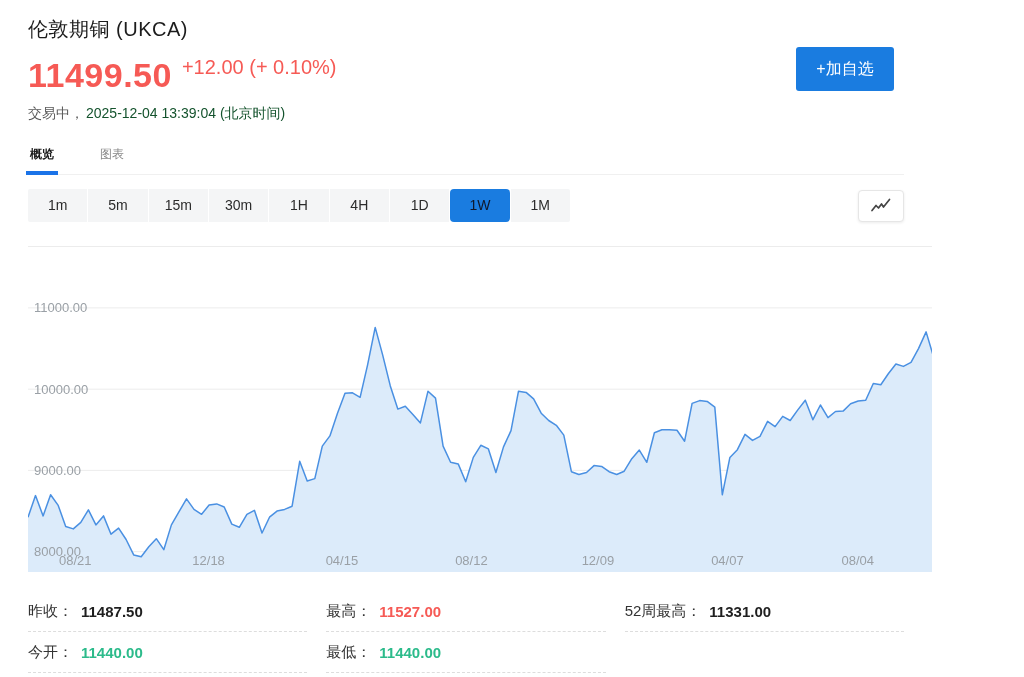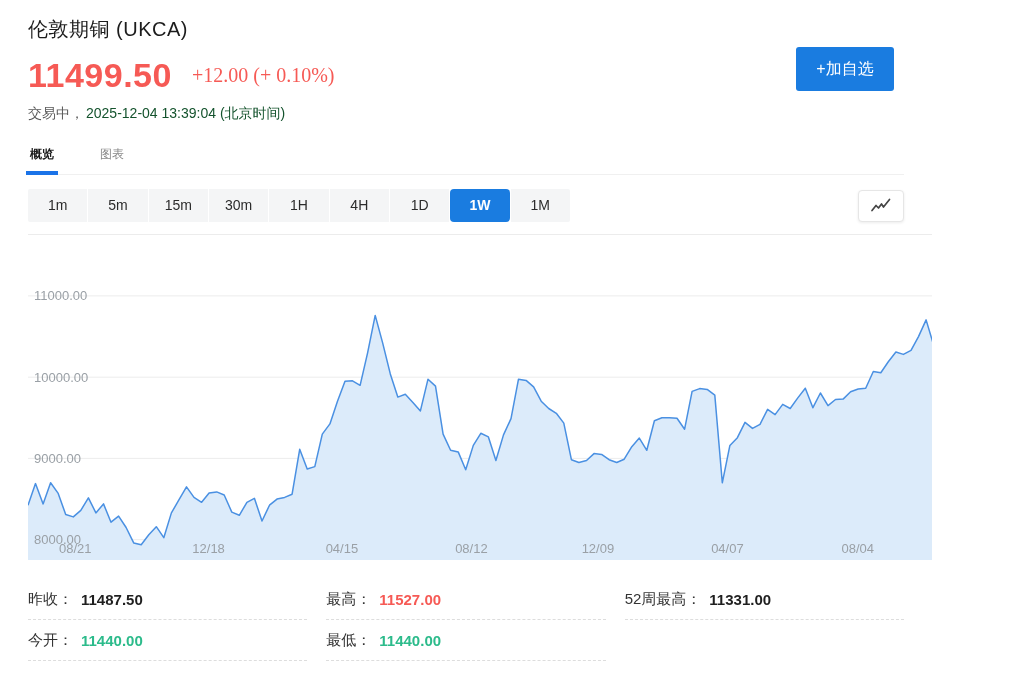--- a/index.html
+++ b/index.html
@@ -8,50 +8,50 @@
     background:#fff;padding:16px 28px 0;overflow:hidden;
     font-family:"Liberation Sans","DejaVu Sans",sans-serif;color:#1f1f1f;
   }
   
   .title{font-size:20px;color:#1c1c1c;letter-spacing:.5px;}
   .add-btn{
     position:absolute;top:47px;right:38px;width:98px;height:44px;
     background:var(--accent,#1a7ce0);color:#fff;border:none;border-radius:3px;
     font-size:16px;font-family:inherit;cursor:pointer;
   }
-  .price-row{display:flex;align-items:center;margin-top:13px;}
+  .price-row{display:flex;align-items:flex-start;margin-top:13px;}
   .price{font-size:34px;font-weight:bold;color:var(--red,#f65a55);letter-spacing:.5px;}
-  .change{font-size:20px;color:var(--red,#f65a55);margin-left:20px;font-family:Liberation Serif, serif;}
+  .change{font-size:20px;color:var(--red,#f65a55);margin-left:10px;}
   .status-row{margin-top:10px;font-size:14px;}
   .status{color:#595959;}
   .timestamp{color:#14532d;margin-left:2px;}
   
   .tabs{display:flex;margin-top:23px;border-bottom:1px solid #f0f0f0;}
   .tab{font-size:12px;color:#888;padding:0 2px 11px;margin-right:42px;position:relative;cursor:pointer;}
   .tab.active{color:#1c1c1c;font-weight:bold;}
   .tab.active::after{
     content:"";position:absolute;left:-2px;right:-2px;bottom:-1px;height:4px;
     background:var(--underline,#1a73e8);
   }
   
   .toolbar{margin-top:14px;display:flex;justify-content:space-between;align-items:center;}
   .periods{display:flex;width:542px;gap:1px;}
   .period{
     flex:1;height:33px;line-height:33px;text-align:center;font-size:14px;color:#2b2b2b;
     background:#f4f5f6;border:none;font-family:inherit;cursor:pointer;padding:0;
   }
   .period:first-child{border-radius:2px 0 0 2px;}
   .period:last-child{border-radius:0 2px 2px 0;}
-  .period.active{background:var(--accent,#1a7ce0);color:#ffffff;border-radius:4px;font-weight:bold;}
+  .period.active{background:var(--accent,#1a7ce0);color:#0f172a;border-radius:4px;font-weight:normal;}
   .chart-type-btn{
     width:46px;height:32px;background:#fff;border:1px solid #e6e6e6;border-radius:4px;
     box-shadow:0 1px 3px rgba(0,0,0,.08);cursor:pointer;display:flex;align-items:center;justify-content:center;
   }
   
-  .chart-wrap{margin-top:12px;width:968px;height:326px;border-top:1px solid #ececec;border-right:1px solid #ececec;box-sizing:border-box;}
+  .chart-wrap{margin-top:24px;width:968px;height:326px;border-top:1px solid #ececec;border-right:1px solid #ececec;box-sizing:border-box;}
   .chart-wrap svg{display:block;}
   
   .stats{margin-top:19px;display:grid;grid-template-columns:1fr 1fr 1fr;column-gap:19px;}
   .stat-item{
     display:flex;align-items:center;font-size:15px;height:40px;
     border-bottom:1px dashed #ddd;
   }
   .stat-label{color:#333;}
   .stat-value{font-weight:bold;margin-left:8px;color:#1f1f1f;}
   .stat-value.red{color:var(--red,#f65a55);}

